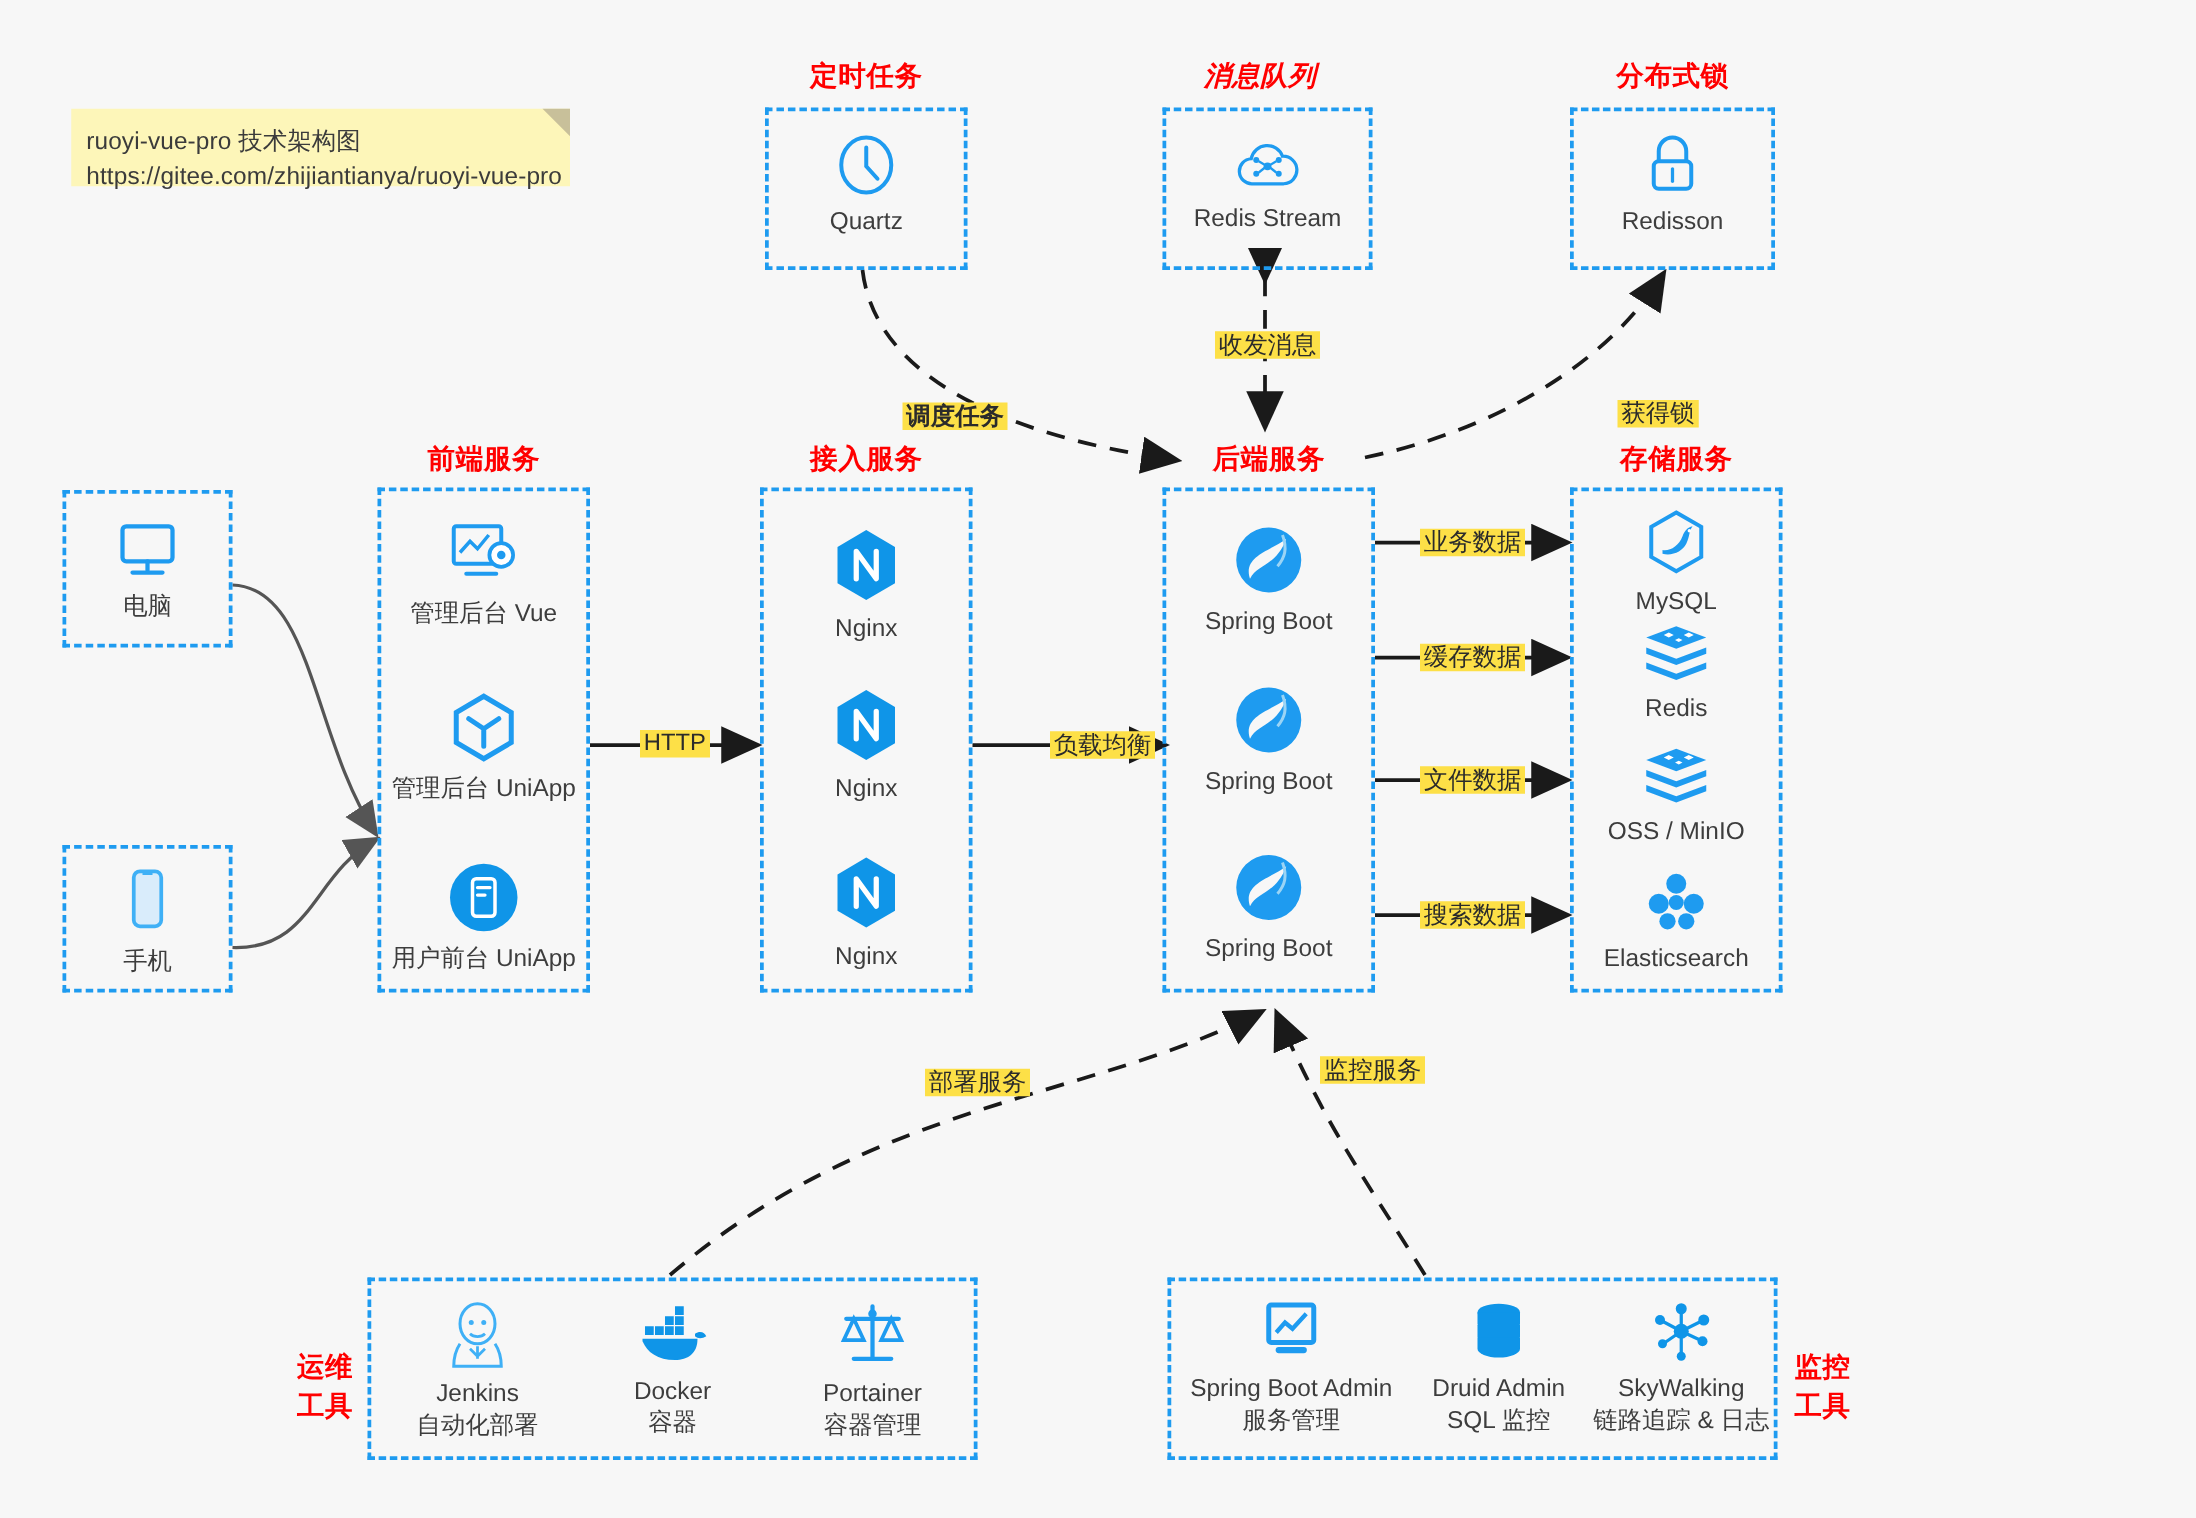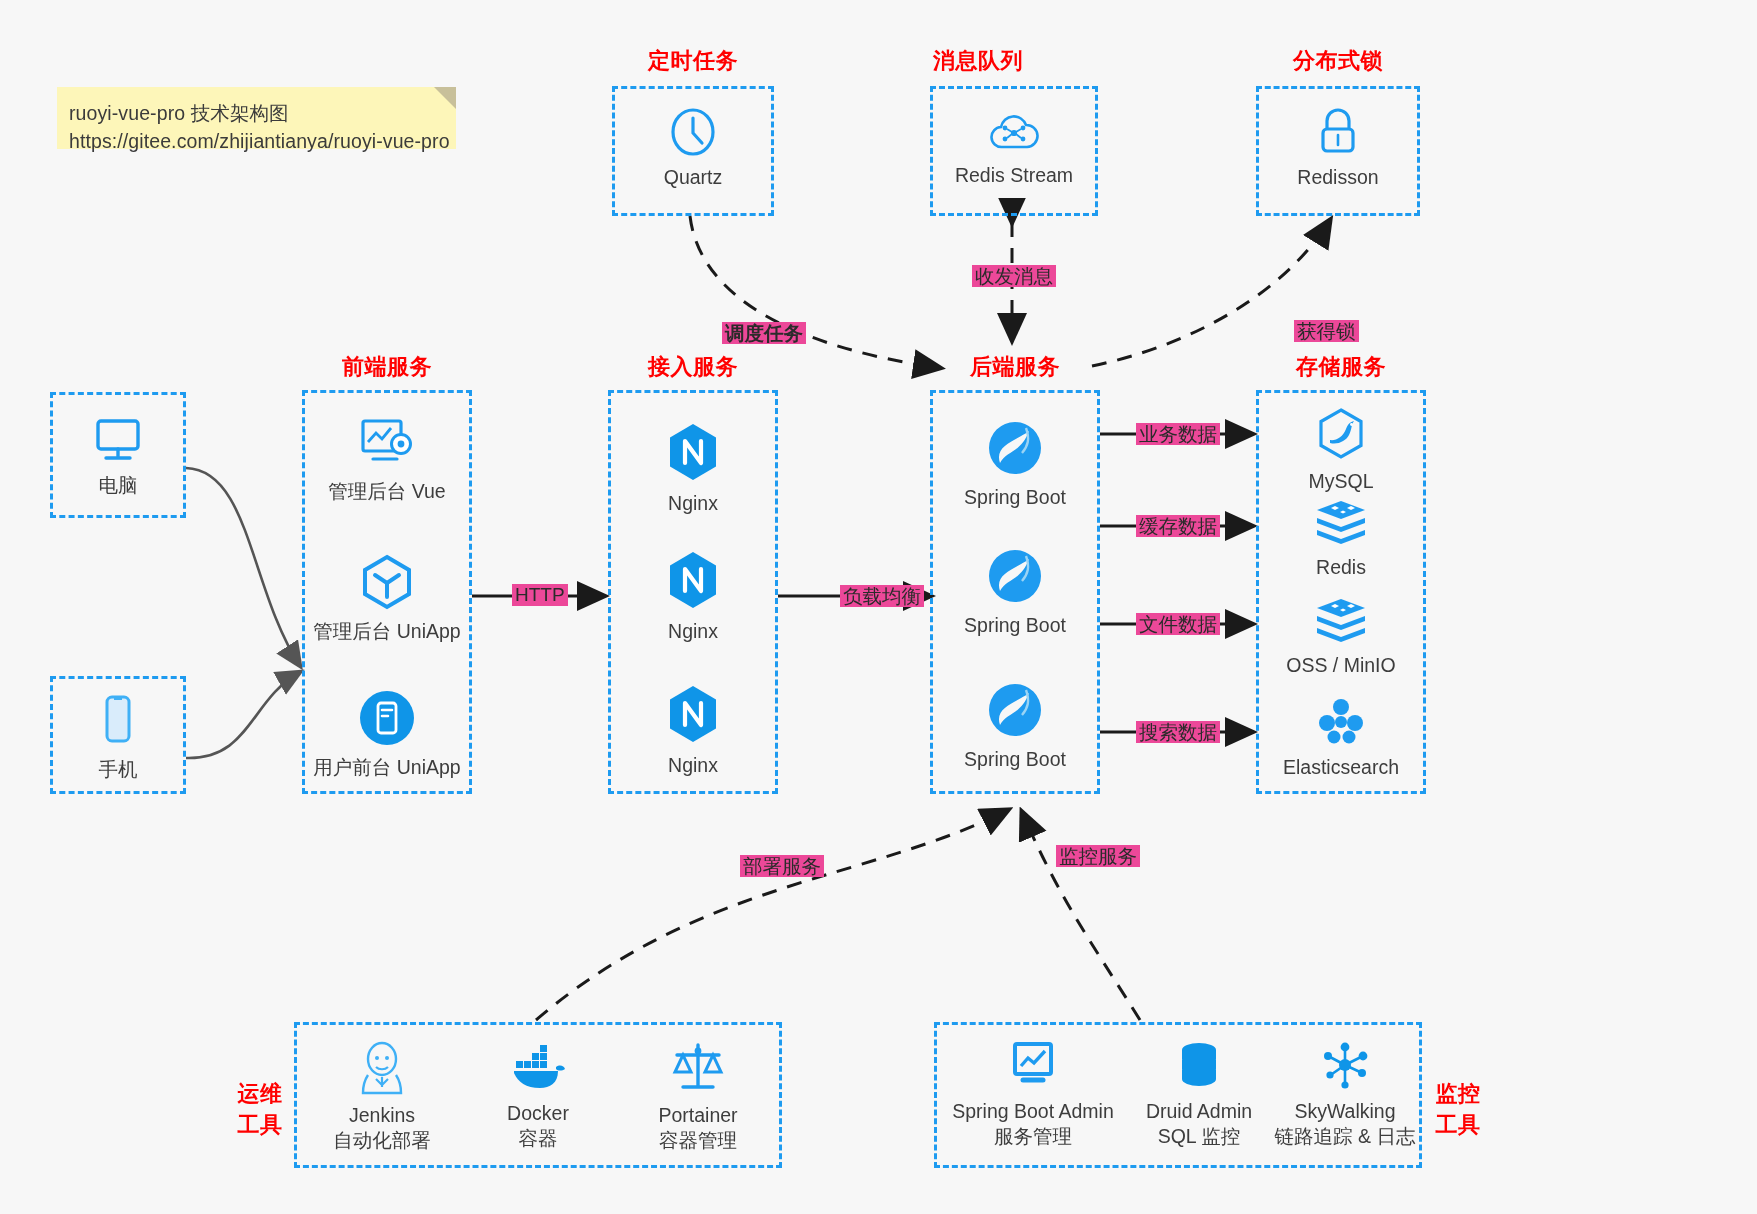--- a/index.html
+++ b/index.html
@@ -45,21 +45,21 @@
   
   .node{position:absolute;text-align:center;}
   .node .cap{
     font-size:19.5px;color:#3d3d3d;line-height:25px;white-space:nowrap;
   }
   .node .cap.sub{font-size:19.5px;}
   .icon{display:block;margin:0 auto 8px auto;}
 
   
   .elabel{
-    position:absolute;font-size:19px;color:#2b2b2b;background:#ec4899;
+    position:absolute;font-size:19px;color:#2b2b2b;background:#fde047;
     padding:0 3px;white-space:nowrap;line-height:22px;
   }
   .elabel.zh{font-size:19.5px;}
 </style>
 </head>
 <body>
 
 <div id="root">
 
   <svg class="edges" viewBox="0 0 1757 1214">
@@ -108,21 +108,21 @@
   <div class="box" style="left:612px;top:86px;width:162px;height:130px;">
     <div class="node" style="left:0;top:18px;width:156px;">
       <svg class="icon" width="50" height="50" viewBox="0 0 50 50">
         <ellipse cx="25" cy="25" rx="20" ry="22" fill="none" stroke="#1e9bf0" stroke-width="3.2"></ellipse>
         <path d="M25,11 L25,26 L34,36" fill="none" stroke="#1e9bf0" stroke-width="3.2" stroke-linecap="round"></path>
       </svg>
       <div class="cap">Quartz</div>
     </div>
   </div>
 
-  <div class="ghead" style="left:894px;top:46px;width:168px;">消息队列</div>
+  <div class="ghead" style="left:924px;top:46px;width:168px;font-style:italic;">消息队列</div>
   <div class="box" style="left:930px;top:86px;width:168px;height:130px;">
     <div class="node" style="left:0;top:20px;width:162px;">
       <svg class="icon" width="52" height="46" viewBox="0 0 52 46">
         <path d="M14,38 a10,10 0 0 1 -1,-20 a13,13 0 0 1 25,-2 a9,9 0 0 1 1,22 z" fill="none" stroke="#1e9bf0" stroke-width="2.6"></path>
         <circle cx="26" cy="24" r="3.1" fill="#1e9bf0"></circle>
         <circle cx="17" cy="19" r="2.4" fill="#1e9bf0"></circle>
         <circle cx="35" cy="19" r="2.4" fill="#1e9bf0"></circle>
         <circle cx="17" cy="30" r="2.4" fill="#1e9bf0"></circle>
         <circle cx="35" cy="30" r="2.4" fill="#1e9bf0"></circle>
         <path d="M19,20 L24,23 M33,20 L28,23 M19,29 L24,25 M33,29 L28,25" stroke="#1e9bf0" stroke-width="1.8"></path>

